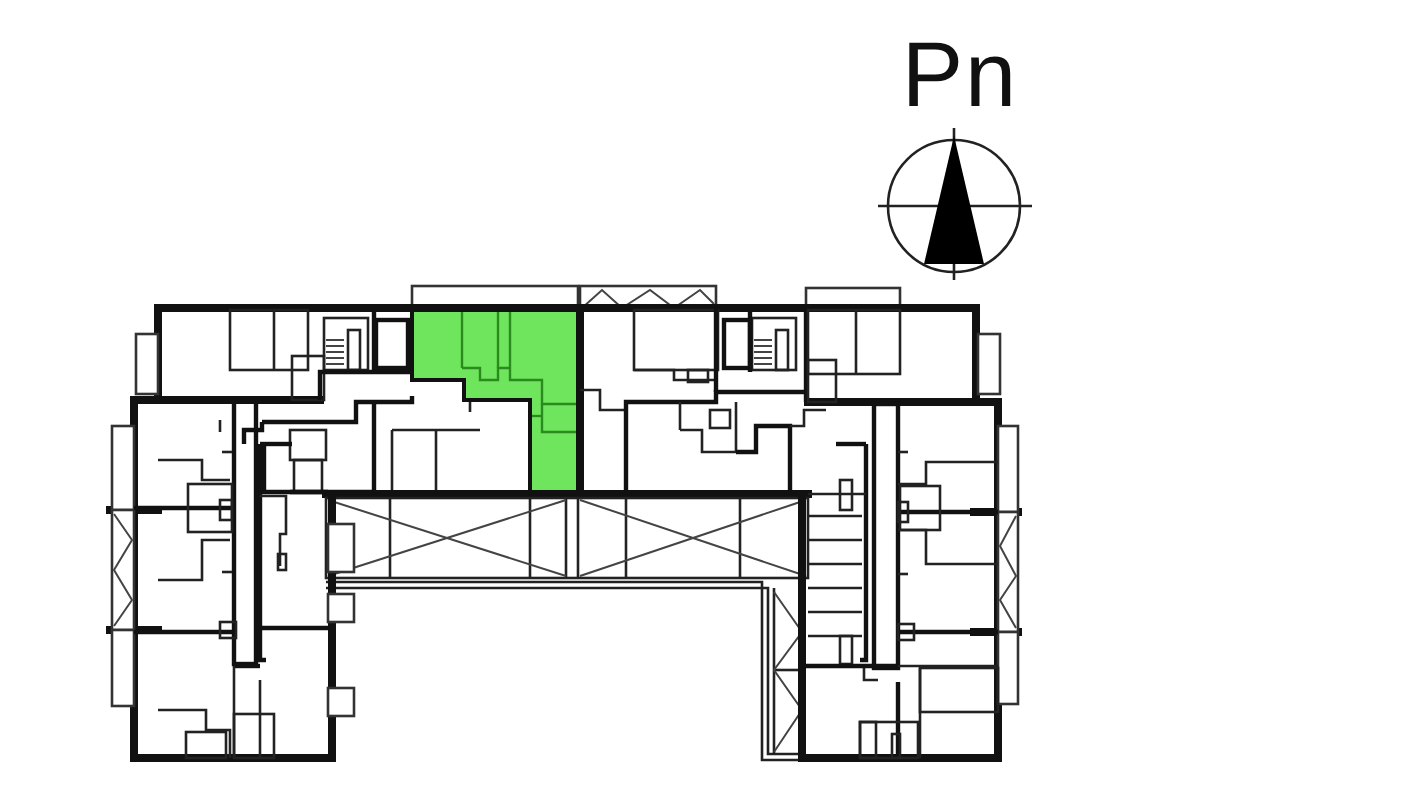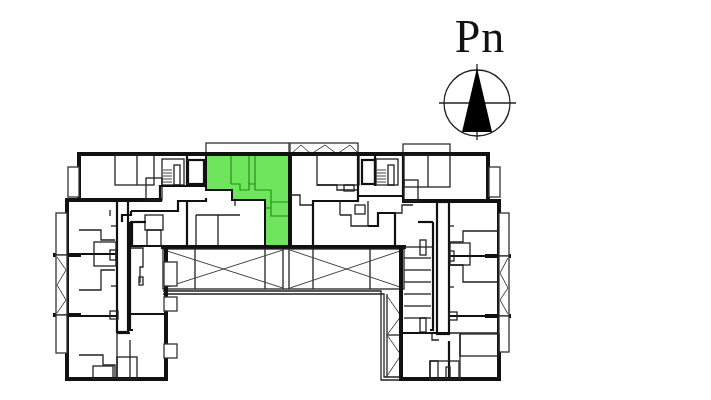--- a/index.html
+++ b/index.html
@@ -1,18 +1,18 @@
 <!DOCTYPE html>
 <html><head>
   <meta charset="utf-8">
   <style>
     html, body { margin: 0; padding: 0; background: #ffffff; }
     body { width: 711px; height: 400px; position: relative; overflow: hidden; font-family: "Liberation Sans", sans-serif; }
     #plan { position: absolute; left: 0; top: 0; width: 711px; height: 400px; }
-    .compass-label { position: absolute; left: 440px; top: 14px; width: 80px; text-align: center; font-family: Liberation Serif, serif; font-size: 46px; line-height: 46px; color: #111; letter-spacing: 1px; }
+    .compass-label { position: absolute; left: 440px; top: 14px; width: 80px; text-align: center; font-family: Liberation Sans, sans-serif; font-size: 46px; line-height: 46px; color: #111; letter-spacing: 1px; }
     .w-ext { stroke: #111; stroke-width: 4; fill: none; stroke-linecap: square; }
     .w-int { stroke: #111; stroke-width: 2.2; fill: none; }
     .w-thin { stroke: #222; stroke-width: 1.3; fill: none; }
     .w-hair { stroke: #444; stroke-width: 1; fill: none; }
     .balc { stroke: #333; stroke-width: 1.3; fill: #fff; }
     .unit-hl { fill: #6ee55c; stroke: #2a8a1e; stroke-width: 1.2; cursor: pointer; }
   </style>
 </head>
 <body>
 

